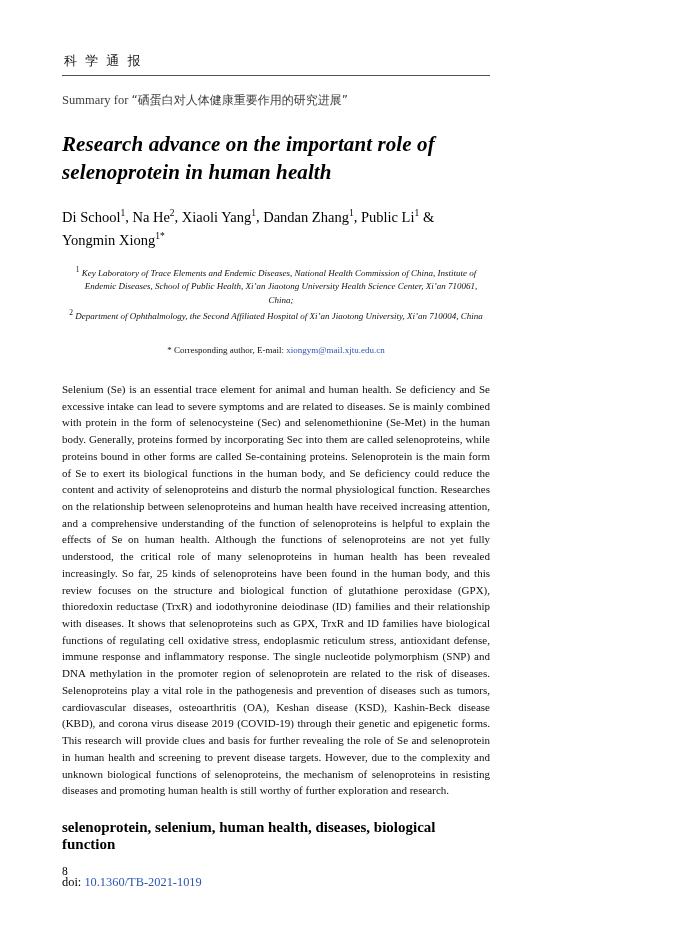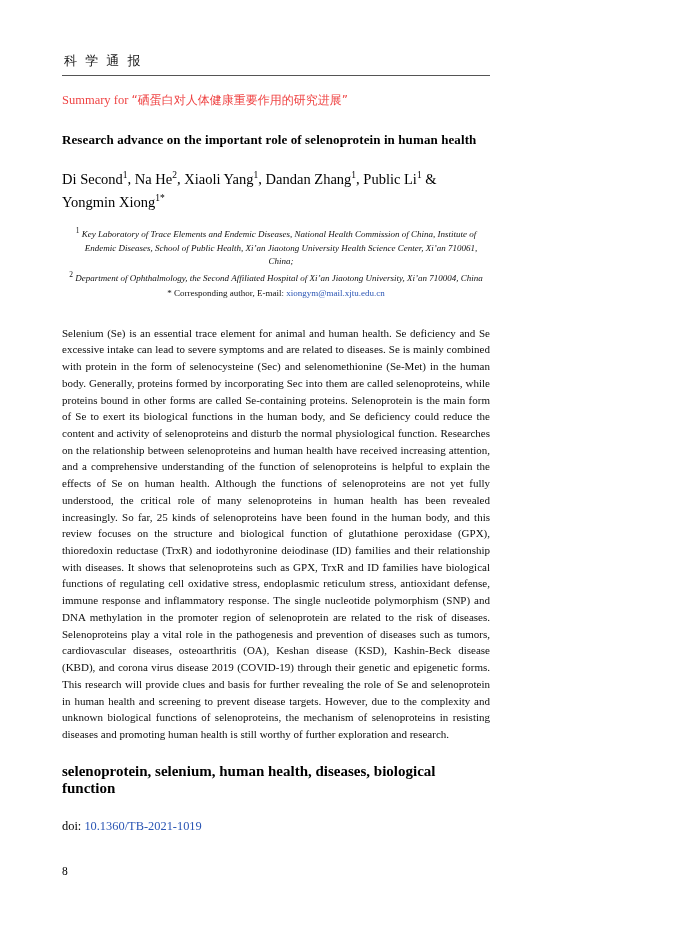--- a/index.html
+++ b/index.html
@@ -30,33 +30,34 @@
     padding-bottom: 5px;
   }
   .rule {
     border-bottom: 1px solid #555555;
     width: 100%;
     margin-bottom: 16px;
   }
   .summary-line {
     font-size: 12.5px;
     font-family: "Liberation Serif", serif;
-    color: #ef4444;
+    color: #404040;
     margin-bottom: 22px;
   }
   .summary-line .cn {
     font-family: "DejaVu Sans", sans-serif;
     font-size: 12px;
   }
   h1.title {
-    font-size: 13px;
+    font-size: 21px;
     font-weight: bold;
     line-height: 1.32;
     margin: 16px 0 20px 0;
     letter-spacing: 0.1px;
+    font-style: italic;
   }
   .authors {
     font-size: 14.5px;
     line-height: 1.5;
     margin-bottom: 12px;
   }
   .authors sup {
     font-size: 9.5px;
     vertical-align: super;
   }
@@ -75,21 +76,21 @@
   }
   .affiliations sup {
     font-style: normal;
     font-size: 7.5px;
     vertical-align: super;
   }
   .corresponding {
     font-size: 9px;
     font-style: normal;
     line-height: 1.6;
-    margin-top: 1px;
+    margin-top: 19px;
     padding-left: 0;
   }
   .corresponding .email {
     color: #2a55b4;
   }
   .abstract {
     font-size: 11px;
     line-height: 1.52;
     text-align: justify;
     margin-top: 24px;
@@ -123,21 +124,21 @@
   <div class="journal-mark">科 学 通 报</div>
   <div class="rule"></div>
 
   <div class="summary-line">
     <span>Summary for </span><span class="cn">“硒蛋白对人体健康重要作用的研究进展”</span>
   </div>
 
   <h1 class="title">Research advance on the important role of selenoprotein in human health</h1>
 
   <div class="authors">
-    <span><span>Di Second</span><sup>1</sup><span>, </span></span><span><span>Na He</span><sup>2</sup><span>, </span></span><span><span>Xiaoli Yang</span><sup>1</sup><span>, </span></span><span><span>Dandan Zhang</span><sup>1</sup><span>, </span></span><span><span>Public Li</span><sup>1</sup><span> &amp; </span></span><span><span>Yongmin Xiong</span><sup>1*</sup></span>
+    <span><span>Di School</span><sup>1</sup><span>, </span></span><span><span>Na He</span><sup>2</sup><span>, </span></span><span><span>Xiaoli Yang</span><sup>1</sup><span>, </span></span><span><span>Dandan Zhang</span><sup>1</sup><span>, </span></span><span><span>Public Li</span><sup>1</sup><span> &amp; </span></span><span><span>Yongmin Xiong</span><sup>1*</sup></span>
   </div>
 
   <div class="affiliations">
     <span class="aff"><sup>1</sup><span> Key Laboratory of Trace Elements and Endemic Diseases, National Health Commission of China, Institute of Endemic Diseases, School of Public Health, Xi’an Jiaotong University Health Science Center, Xi’an 710061, China;</span></span>
     <span class="aff"><sup>2</sup><span> Department of Ophthalmology, the Second Affiliated Hospital of Xi’an Jiaotong University, Xi’an 710004, China</span></span>
     <div class="corresponding"><span>* Corresponding author, E-mail: </span><span class="email">xiongym@mail.xjtu.edu.cn</span></div>
   </div>
 
   <div class="abstract">Selenium (Se) is an essential trace element for animal and human health. Se deficiency and Se excessive intake can lead to severe symptoms and are related to diseases. Se is mainly combined with protein in the form of selenocysteine (Sec) and selenomethionine (Se-Met) in the human body. Generally, proteins formed by incorporating Sec into them are called selenoproteins, while proteins bound in other forms are called Se-containing proteins. Selenoprotein is the main form of Se to exert its biological functions in the human body, and Se deficiency could reduce the content and activity of selenoproteins and disturb the normal physiological function. Researches on the relationship between selenoproteins and human health have received increasing attention, and a comprehensive understanding of the function of selenoproteins is helpful to explain the effects of Se on human health. Although the functions of selenoproteins are not yet fully understood, the critical role of many selenoproteins in human health has been revealed increasingly. So far, 25 kinds of selenoproteins have been found in the human body, and this review focuses on the structure and biological function of glutathione peroxidase (GPX), thioredoxin reductase (TrxR) and iodothyronine deiodinase (ID) families and their relationship with diseases. It shows that selenoproteins such as GPX, TrxR and ID families have biological functions of regulating cell oxidative stress, endoplasmic reticulum stress, antioxidant defense, immune response and inflammatory response. The single nucleotide polymorphism (SNP) and DNA methylation in the promoter region of selenoprotein are related to the risk of diseases. Selenoproteins play a vital role in the pathogenesis and prevention of diseases such as tumors, cardiovascular diseases, osteoarthritis (OA), Keshan disease (KSD), Kashin-Beck disease (KBD), and corona virus disease 2019 (COVID-19) through their genetic and epigenetic forms. This research will provide clues and basis for further revealing the role of Se and selenoprotein in human health and screening to prevent disease targets. However, due to the complexity and unknown biological functions of selenoproteins, the mechanism of selenoproteins in resisting diseases and promoting human health is still worthy of further exploration and research.</div>
 

